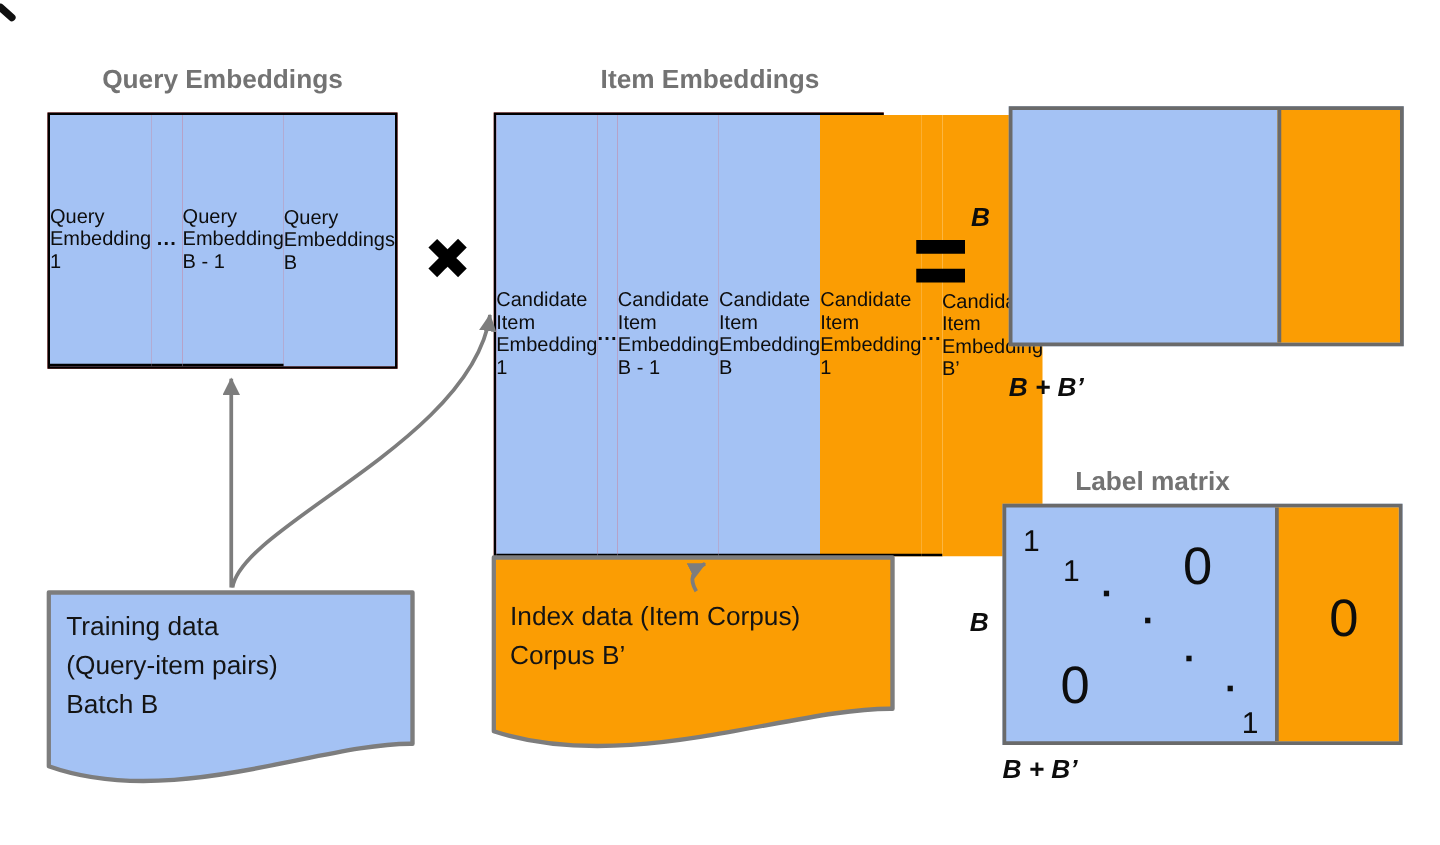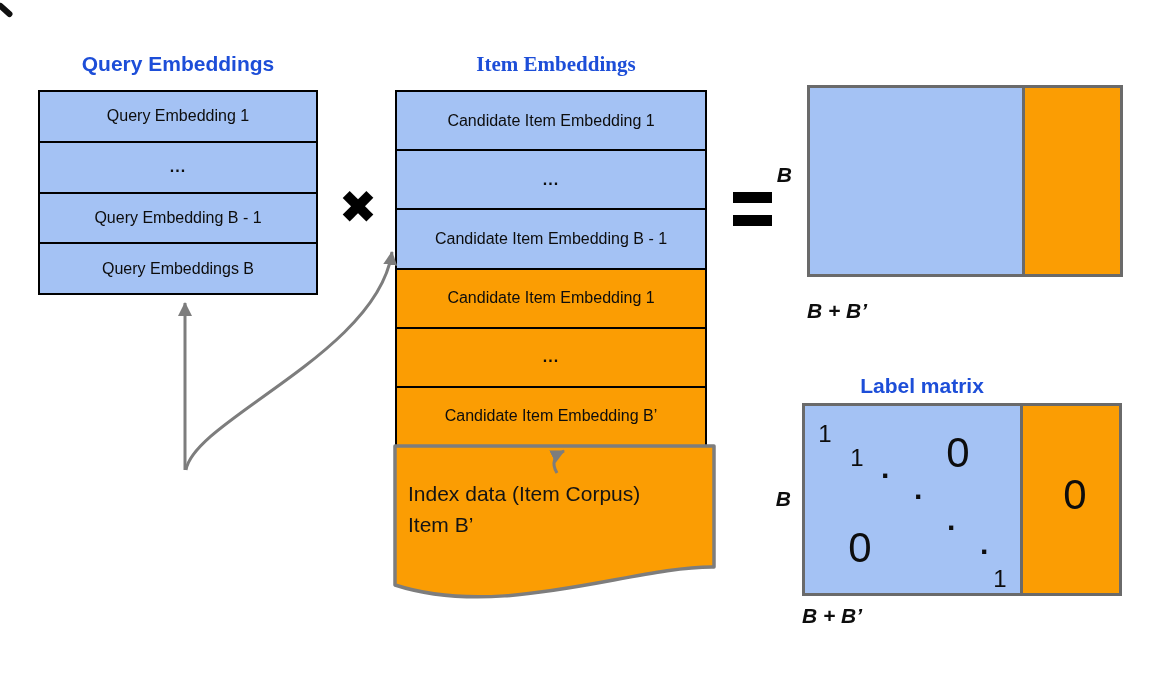--- a/index.html
+++ b/index.html
@@ -2,22 +2,22 @@
 <html><head>
 <meta charset="utf-8">
 <style>
   html,body{margin:0;padding:0;background:#fff;}
   #stage{
     position:relative;width:1152px;height:676px;background:#ffffff;
     font-family:"Liberation Sans","DejaVu Sans",sans-serif;color:#111;
     overflow:hidden;
   }
   .abs{position:absolute;}
-  .sec-title{font-size:21px;font-weight:bold;text-align:center;color:#1d4ed8;}
-  .emb-table{border:2px solid #000;display:flex;flex-direction:column;box-sizing:border-box;background:#ef4444;}
+  .sec-title{font-size:21px;font-weight:bold;text-align:center;color:#737373;}
+  .emb-table{border:2px solid #000;display:flex;flex-direction:row;box-sizing:border-box;background:#ef4444;}
   .emb-row{flex:1;display:flex;align-items:center;justify-content:center;
     font-size:16px;border-bottom:2px solid #000;color:#0d0d0d;}
   .emb-row:last-child{border-bottom:none;}
   .row-blue{background:#A4C2F4;}
   .row-orange{background:#FB9D03;}
   .ellipsis{font-weight:bold;letter-spacing:1px;}
   .op-times{font-size:46px;line-height:46px;color:#000;text-align:center;}
   .eq-bar{width:39px;height:11px;background:#000;}
   .eq-bar + .eq-bar{margin-top:12px;}
   .matrix{border:3px solid #6A6A6A;background:#A4C2F4;box-sizing:border-box;}
@@ -50,31 +50,34 @@
     <div class="emb-row row-blue">
         <span>Query Embedding B - 1</span>
       </div>
     <div class="emb-row row-blue">
         <span>Query Embeddings B</span>
       </div>
   </div>
 
   <div class="abs op-times" style="left:332px;top:184px;width:52px;">✖</div>
 
-  <div class="abs sec-title" style="left:395px;top:52px;width:322px;font-family:Liberation Serif, serif;">Item Embeddings</div>
+  <div class="abs sec-title" style="left:407px;top:52px;width:322px;">Item Embeddings</div>
 
   <div class="abs emb-table" style="left:395px;top:90px;width:312px;height:357px;">
     <div class="emb-row row-blue">
         <span>Candidate Item Embedding 1</span>
       </div>
     <div class="emb-row row-blue ellipsis">
         <span>...</span>
       </div>
     <div class="emb-row row-blue">
         <span>Candidate Item Embedding B - 1</span>
+      </div>
+    <div class="emb-row row-blue">
+        <span>Candidate Item Embedding B</span>
       </div>
     <div class="emb-row row-orange">
         <span>Candidate Item Embedding 1</span>
       </div>
     <div class="emb-row row-orange ellipsis">
         <span>...</span>
       </div>
     <div class="emb-row row-orange">
         <span>Candidate Item Embedding B’</span>
       </div>
@@ -107,28 +110,38 @@
     <span class="cell cell-dot" style="left:147px;top:122px;">·</span>
     <span class="cell cell-dot" style="left:180px;top:146px;">·</span>
     <span class="cell cell-zero" style="left:153px;top:47px;">0</span>
     <span class="cell cell-zero" style="left:55px;top:142px;">0</span>
     <span class="cell cell-one" style="left:195px;top:173px;">1</span>
     <span class="cell cell-zero" style="left:270px;top:89px;">0</span>
   </div>
 
   <div class="abs dim-label dim-center" style="left:802px;top:604px;width:292px;">B + B’</div>
 
+  <div class="abs" style="left:37px;top:472px;width:296px;height:160px;">
+    <svg width="296" height="160" viewBox="0 0 296 160">
+      <path d="M2,2 H293 V123 C 220,122 100,176 2,141 Z" fill="#A4C2F4" stroke="#7D7D7D" stroke-width="3.5" stroke-linejoin="round"></path>
+    </svg>
+    <div class="abs doc-text" style="left:16px;top:14px;width:270px;">
+      <div>Training data</div>
+      <div>(Query-item pairs)</div>
+      <div>Batch B</div>
+    </div>
+  </div>
 
   <div class="abs" style="left:393px;top:444px;width:324px;height:160px;">
     <svg width="324" height="160" viewBox="0 0 324 160">
       <path d="M2,2 H321 V123 C 240,122 110,176 2,141 Z" fill="#FB9D03" stroke="#7D7D7D" stroke-width="3.5" stroke-linejoin="round"></path>
     </svg>
     <div class="abs doc-text" style="left:15px;top:34px;width:300px;">
       <div>Index data (Item Corpus)</div>
-      <div>Item B’</div>
+      <div>Corpus B’</div>
     </div>
   </div>
 
   <svg class="abs" style="left:0;top:0;pointer-events:none;" width="1152" height="676" viewBox="0 0 1152 676">
     <defs>
       <marker id="ah" markerUnits="userSpaceOnUse" markerWidth="16" markerHeight="15" refX="13" refY="7" orient="auto">
         <path d="M0,0 L14,7 L0,14 Z" fill="#7D7D7D"></path>
       </marker>
     </defs>
     <path d="M185,470 L185,303" fill="none" stroke="#7D7D7D" stroke-width="3" marker-end="url(#ah)"></path>

